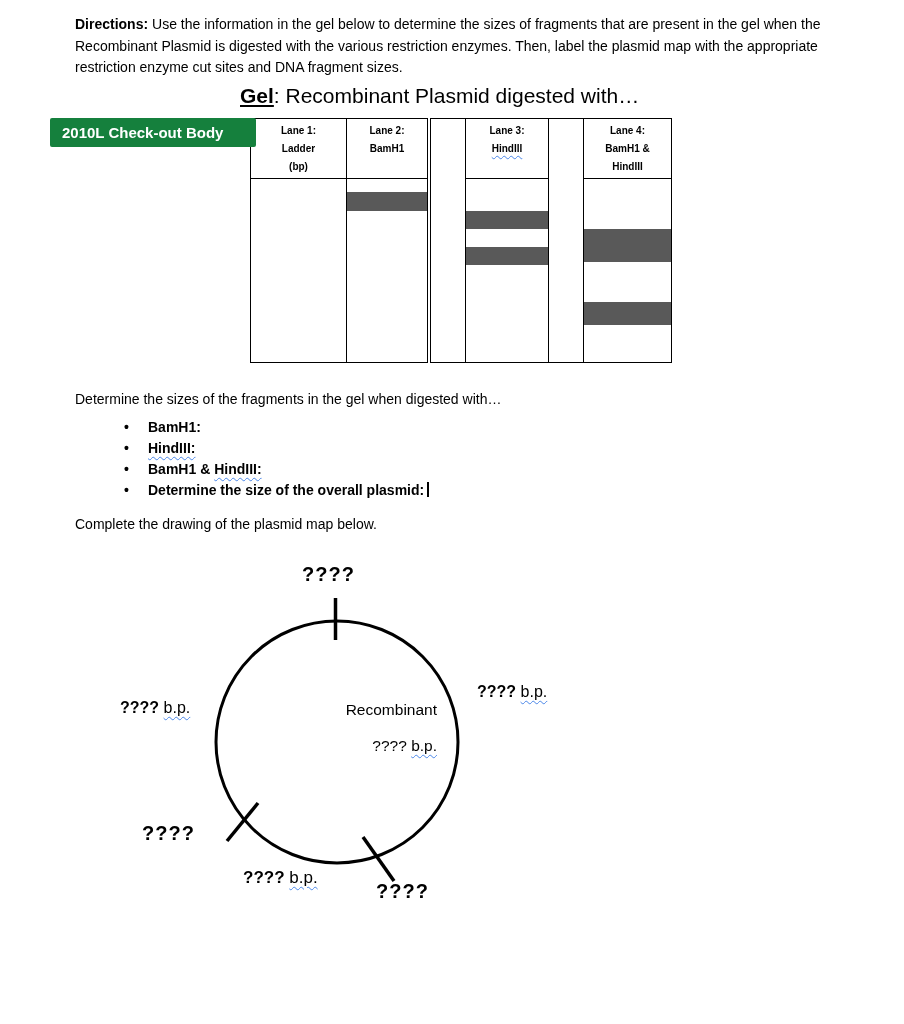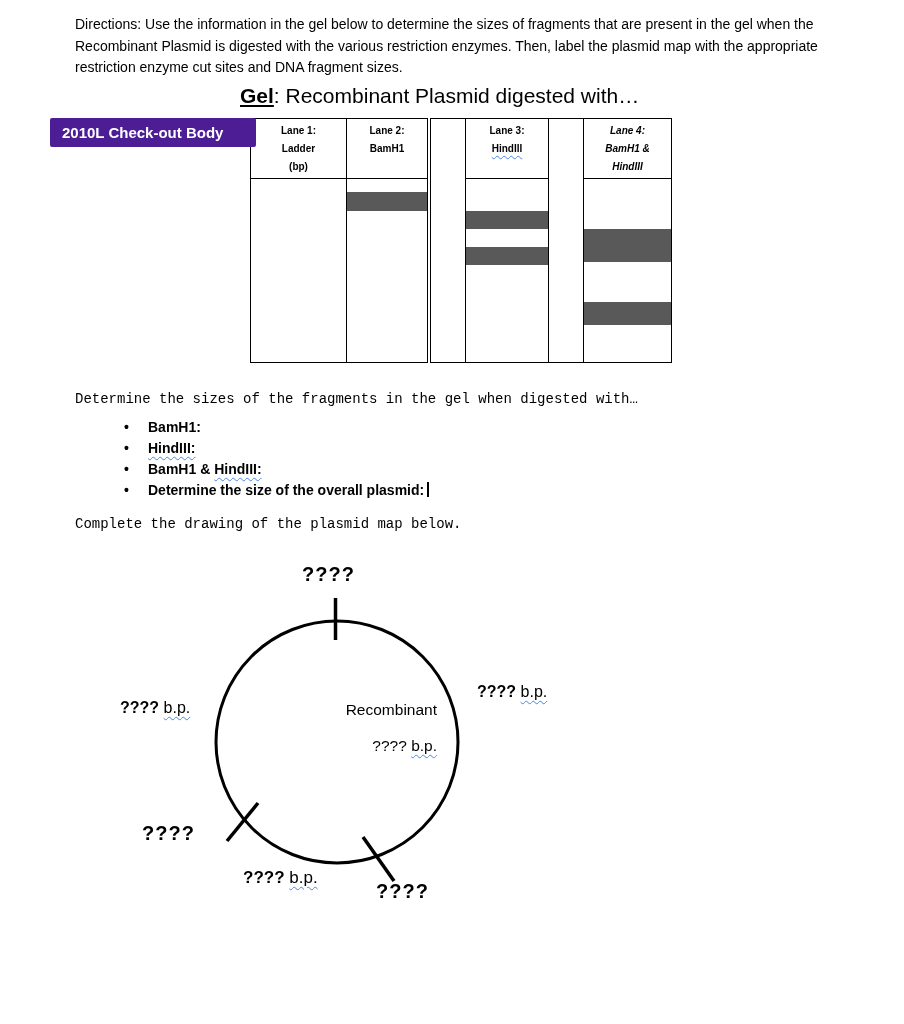--- a/index.html
+++ b/index.html
@@ -2,46 +2,46 @@
 <html><head>
 <meta charset="utf-8">
 <style>
   html,body { margin:0; padding:0; background:#fff; }
   .page { position:relative; width:904px; height:1024px; background:#fff;
           font-family:"Liberation Sans","DejaVu Sans",sans-serif; color:#000; overflow:hidden; }
 
   
   .directions { position:absolute; left:75px; top:14px; width:768px;
                 font-size:14px; line-height:1.55; margin:0; }
-  .bold { font-weight:normal; }
+  .bold { font-weight:bold; }
 
   
   .gel-heading { position:absolute; left:240px; top:84px; font-size:21px; }
   .gel-word { font-weight:bold; text-decoration:underline; }
 
   
   .badge { position:absolute; left:50px; top:118px; width:206px; height:29px;
-           background:#4c1d95; color:#fff; font-weight:bold; font-size:15px;
+           background:#15803d; color:#fff; font-weight:bold; font-size:15px;
            line-height:29px; padding-left:12px; box-sizing:border-box;
            border-radius:2px; z-index:3; white-space:nowrap; }
 
   
   .gel-table { position:absolute; left:250px; top:118px; width:422px; height:245px; }
   .col { position:absolute; top:0; height:245px; border:1px solid #000;
          box-sizing:border-box; background:#fff; }
   .lane-header { height:56px; padding-top:3px; border-bottom:1px solid #000;
                  text-align:center; font-weight:bold; font-size:10px; line-height:18px; }
   .ladder-row { height:18.3px; box-sizing:border-box; border-bottom:1px solid #000;
                 font-size:13px; text-align:center; line-height:17px; }
   .ladder-row:last-child { border-bottom:none; }
   .lane-body { position:absolute; top:60px; left:0; right:0; bottom:0; }
   .band { position:absolute; left:0; right:0; }
 
   
-  .body-line { position:absolute; font-size:14px; margin:0;font-family:Liberation Mono, monospace; }
+  .body-line { position:absolute; font-size:14px; margin:0; }
   .bullets { position:absolute; left:105px; top:400px; margin:17px; padding:0; list-style:none;font-weight:bold; }
   .bullets li { position:relative; padding-left:26px; line-height:21px; font-size:14px; }
   .bullets li::before { content:"\2022"; position:absolute; left:2px; top:0; }
 
   
   .sq { text-decoration:underline; text-decoration-style:wavy;
         text-decoration-color:#4a86e8; text-decoration-thickness:1px;
         text-underline-offset:3px; }
 
   .cursor { display:inline-block; width:1.5px; height:15px; background:#000;
@@ -96,21 +96,21 @@
         <div class="sq">HindIII</div>
       </div>
       <div class="lane-body">
           <div class="band" style="top: 31.6px; height: 18.3px; background: rgb(89, 89, 89);"></div>
           <div class="band" style="top: 68.2px; height: 18.3px; background: rgb(89, 89, 89);"></div>
         </div>
     </div>
 
     <div class="col" style="left:298px; width:36px;"></div>
 
-    <div class="col" style="left:333px; width:89px;font-style:italic;">
+    <div class="col" style="left:333px; width:89px;">
       <div class="lane-header">
         <div>Lane 4:</div>
         <div>BamH1 &amp;</div>
         <div>HindIII</div>
       </div>
       <div class="lane-body">
           <div class="band" style="top: 49.9px; height: 32.94px; background: rgb(89, 89, 89);"></div>
           <div class="band" style="top: 123.1px; height: 22.875px; background: rgb(89, 89, 89);"></div>
         </div>
     </div>

